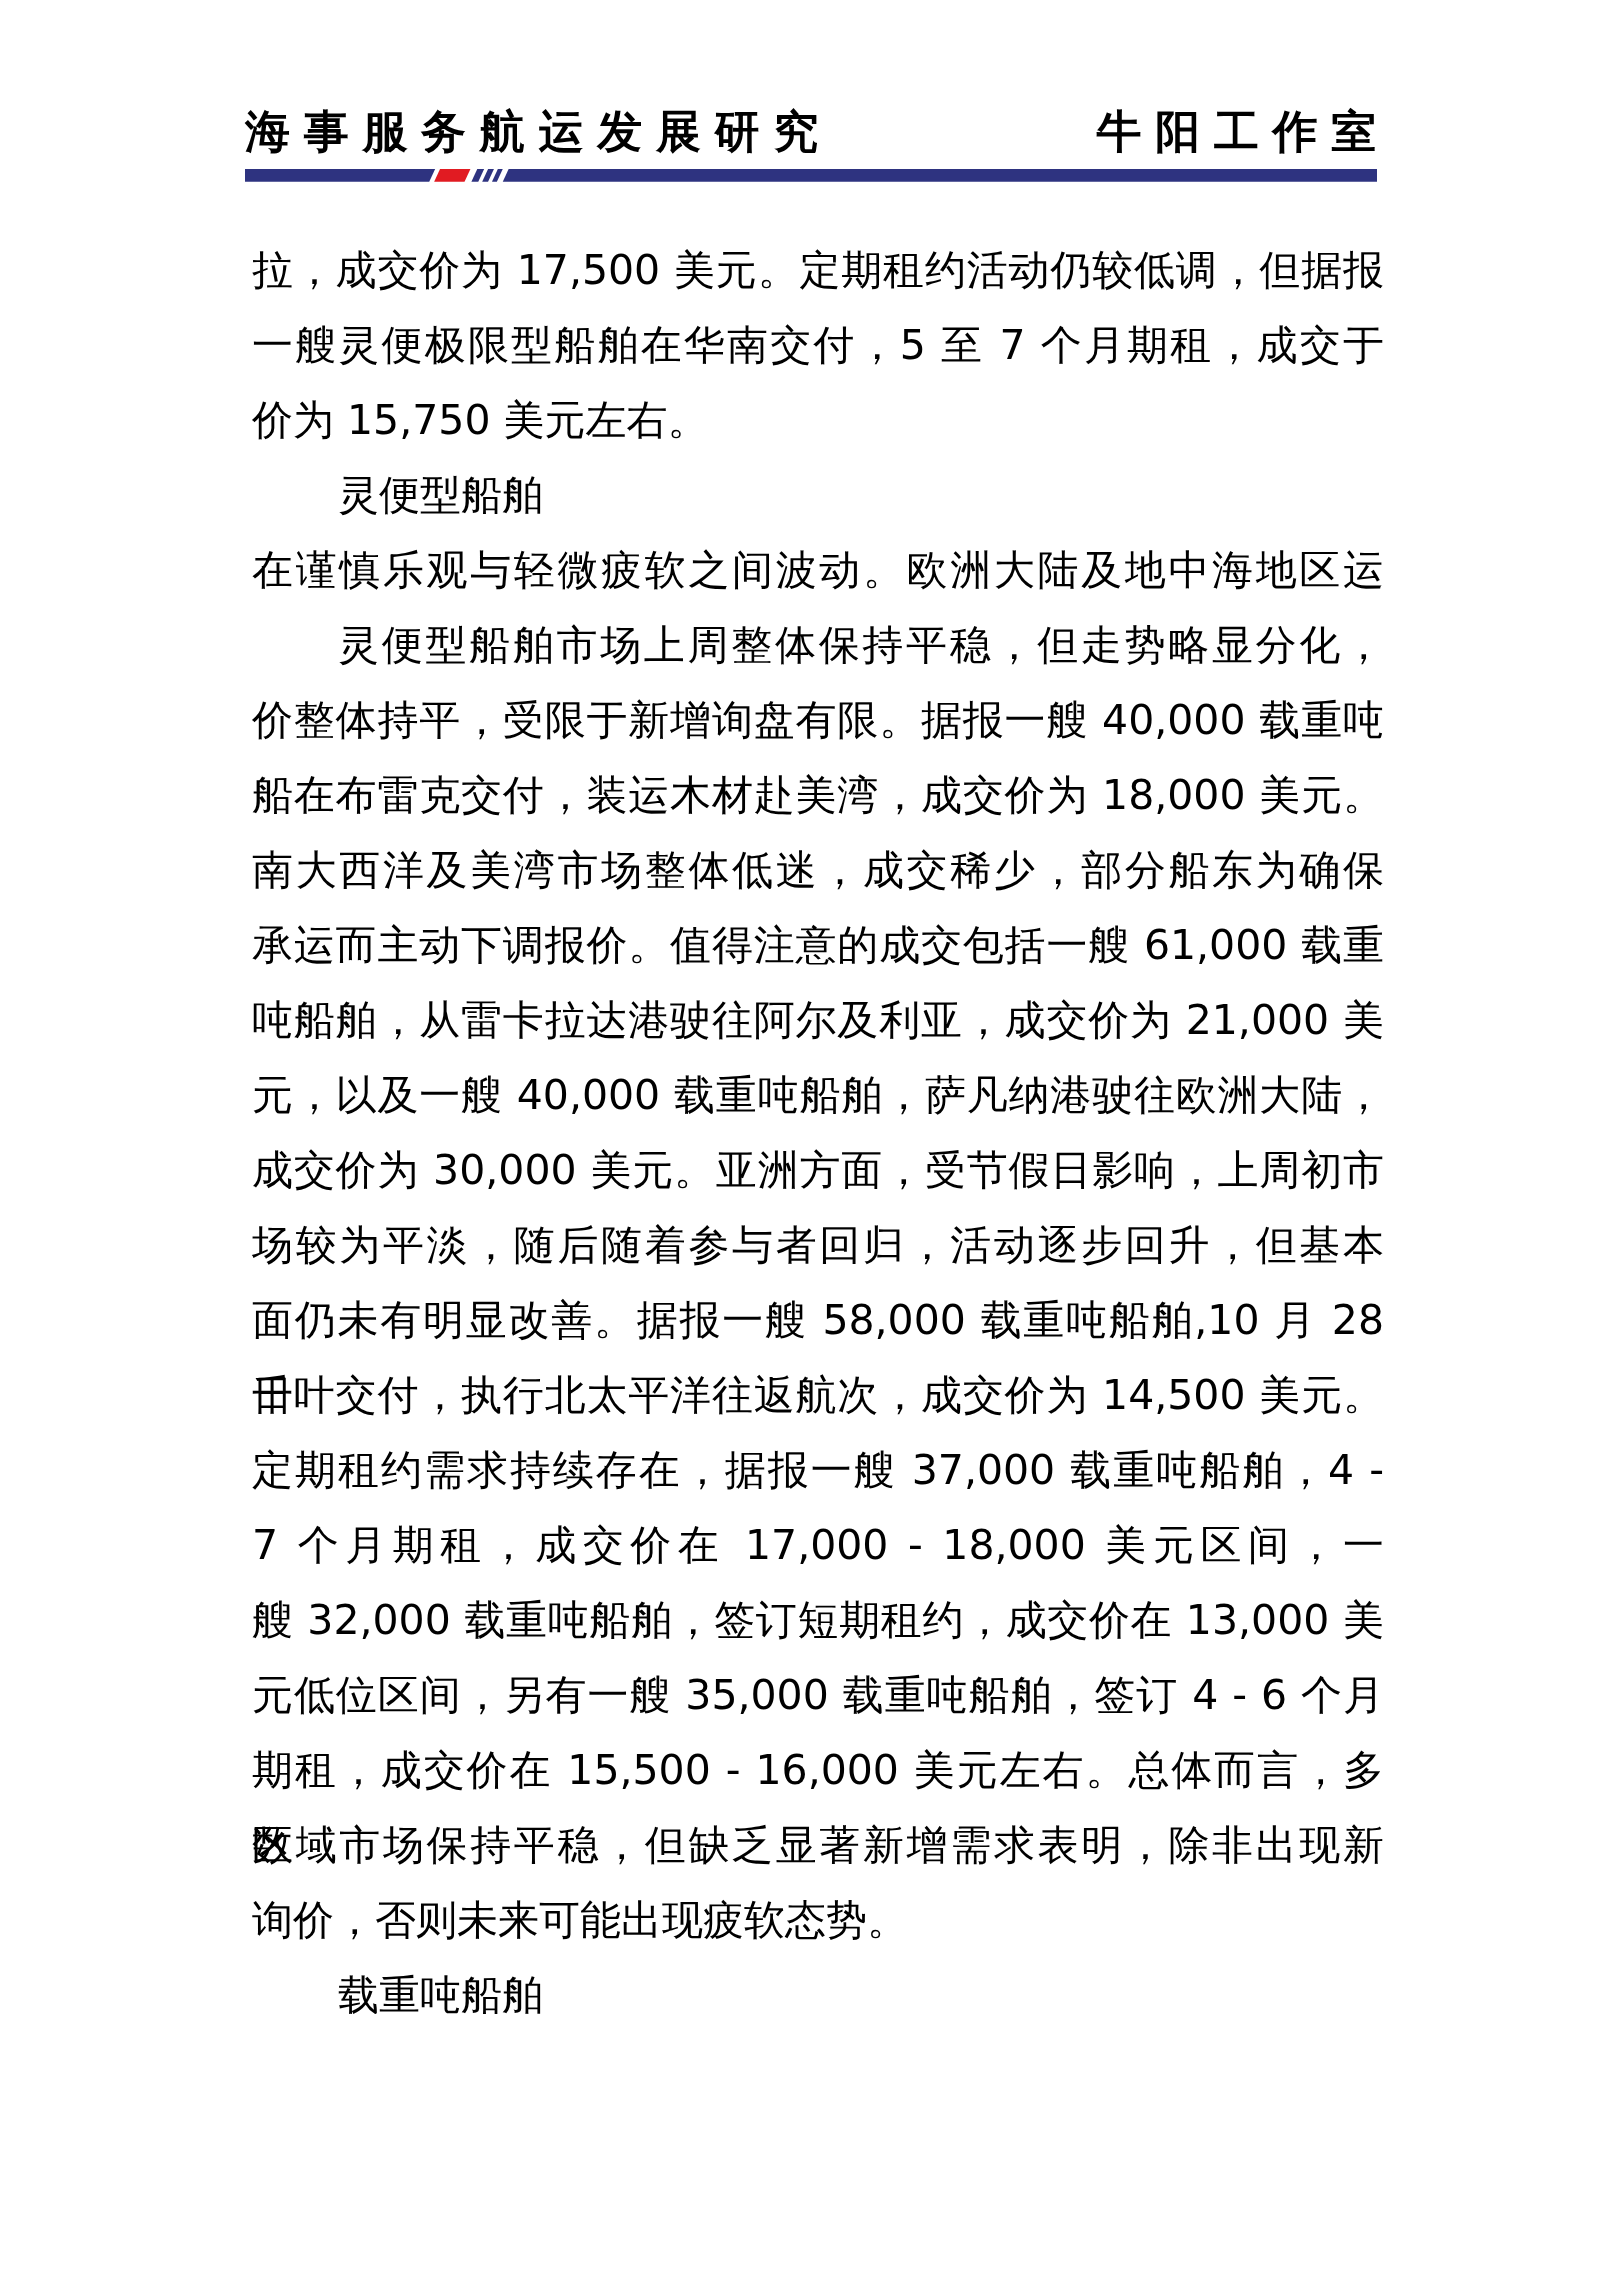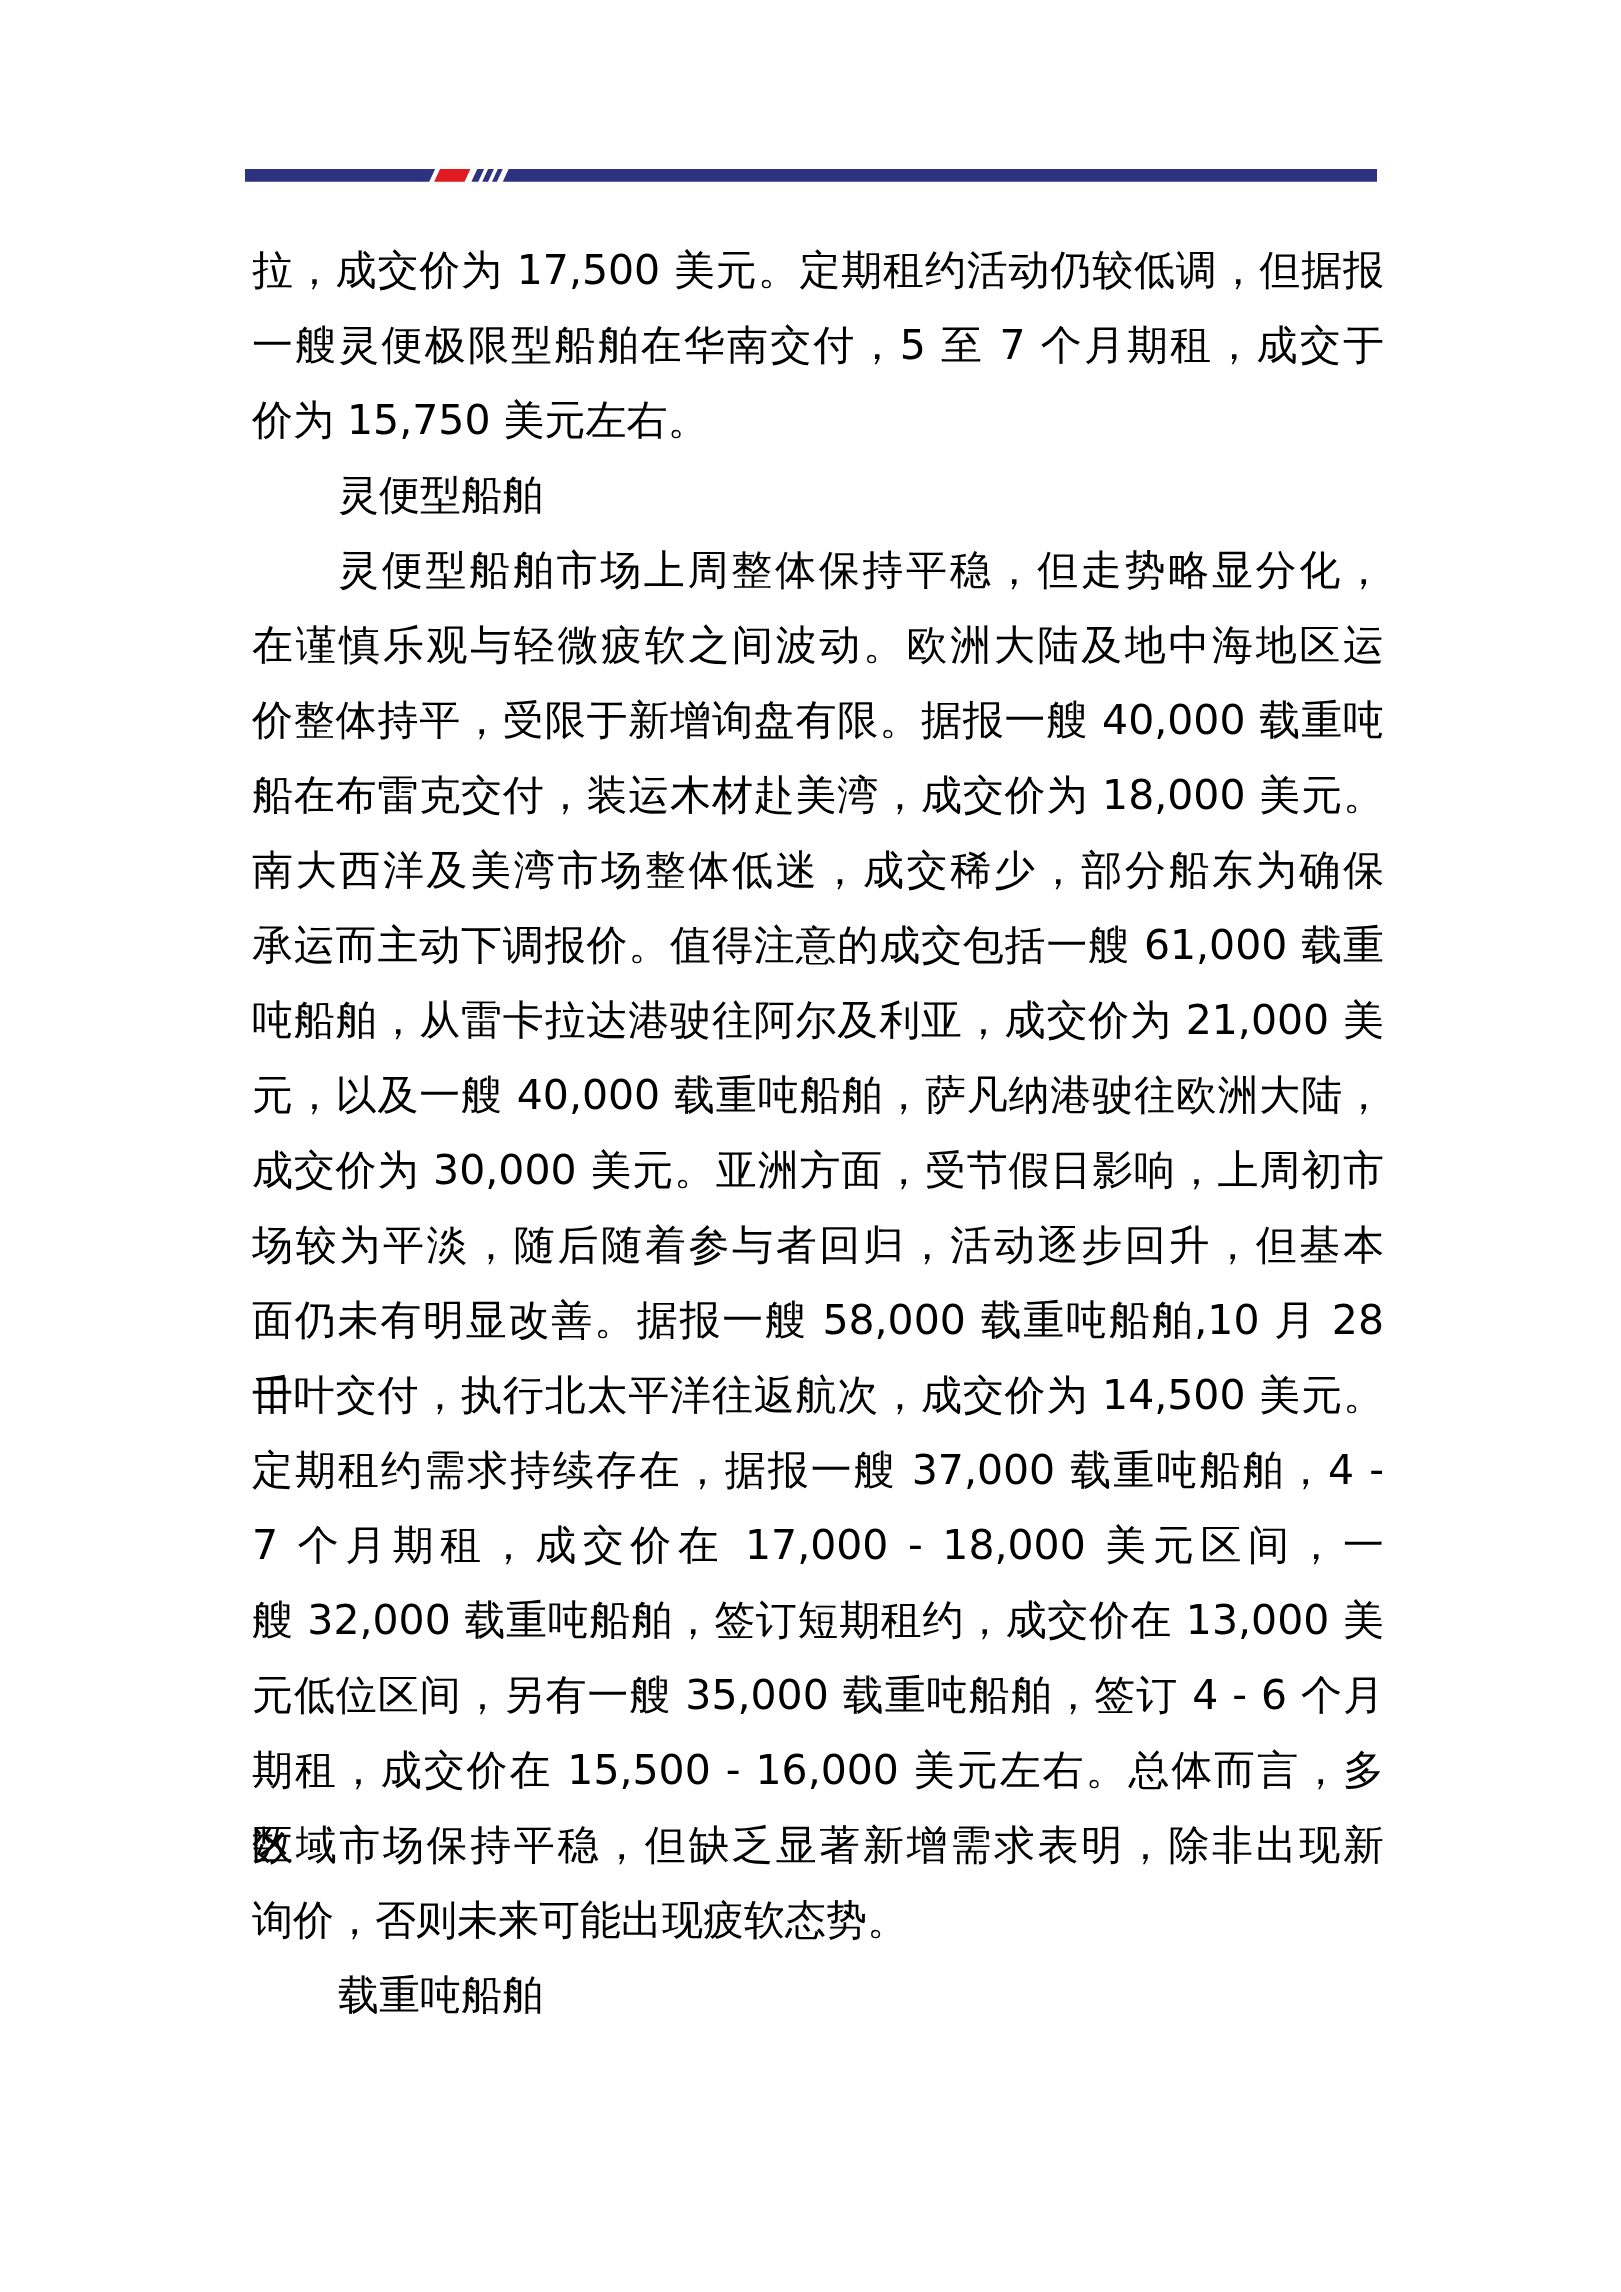--- a/index.html
+++ b/index.html
@@ -59,37 +59,41 @@
     text-align:center;
     text-align-last:left;
     padding-left:86px;
   }
 </style>
 </head>
 <body style="background: rgb(255, 255, 255);">
 
 <div class="page">
 
+  <header class="header-row">
+    <div class="header-title">海事服务航运发展研究</div>
+    <div class="header-title">牛阳工作室</div>
+  </header>
 
   <svg class="divider" viewBox="0 0 1155 13" preserveAspectRatio="none" aria-hidden="true">
     <polygon class="navy" points="0,0 194,0 188,13 0,13"></polygon>
     <polygon class="red" points="199,0 230,0 224,13 193,13"></polygon>
     <polygon class="navy" points="237,0 244,0 238,13 231,13"></polygon>
     <polygon class="navy" points="248,0 254,0 248,13 242,13"></polygon>
     <polygon class="navy" points="258,0 263,0 257,13 252,13"></polygon>
     <polygon class="navy" points="269,0 1155,0 1155,13 263,13"></polygon>
   </svg>
 
   <main class="body-text">
     <div class="line">拉，成交价为 17,500 美元。定期租约活动仍较低调，但据报</div>
     <div class="line">一艘灵便极限型船舶在华南交付，5 至 7 个月期租，成交于</div>
     <div class="line left">价为 15,750 美元左右。</div>
     <div class="line heading">灵便型船舶</div>
+    <div class="line">在谨慎乐观与轻微疲软之间波动。欧洲大陆及地中海地区运</div>
     <div class="line indent">灵便型船舶市场上周整体保持平稳，但走势略显分化，</div>
-    <div class="line">在谨慎乐观与轻微疲软之间波动。欧洲大陆及地中海地区运</div>
     <div class="line">价整体持平，受限于新增询盘有限。据报一艘 40,000 载重吨</div>
     <div class="line">船在布雷克交付，装运木材赴美湾，成交价为 18,000 美元。</div>
     <div class="line">南大西洋及美湾市场整体低迷，成交稀少，部分船东为确保</div>
     <div class="line">承运而主动下调报价。值得注意的成交包括一艘 61,000 载重</div>
     <div class="line">吨船舶，从雷卡拉达港驶往阿尔及利亚，成交价为 21,000 美</div>
     <div class="line">元，以及一艘 40,000 载重吨船舶，萨凡纳港驶往欧洲大陆，</div>
     <div class="line">成交价为 30,000 美元。亚洲方面，受节假日影响，上周初市</div>
     <div class="line">场较为平淡，随后随着参与者回归，活动逐步回升，但基本</div>
     <div class="line">面仍未有明显改善。据报一艘 58,000 载重吨船舶,10 月 28 日</div>
     <div class="line">千叶交付，执行北太平洋往返航次，成交价为 14,500 美元。</div>

